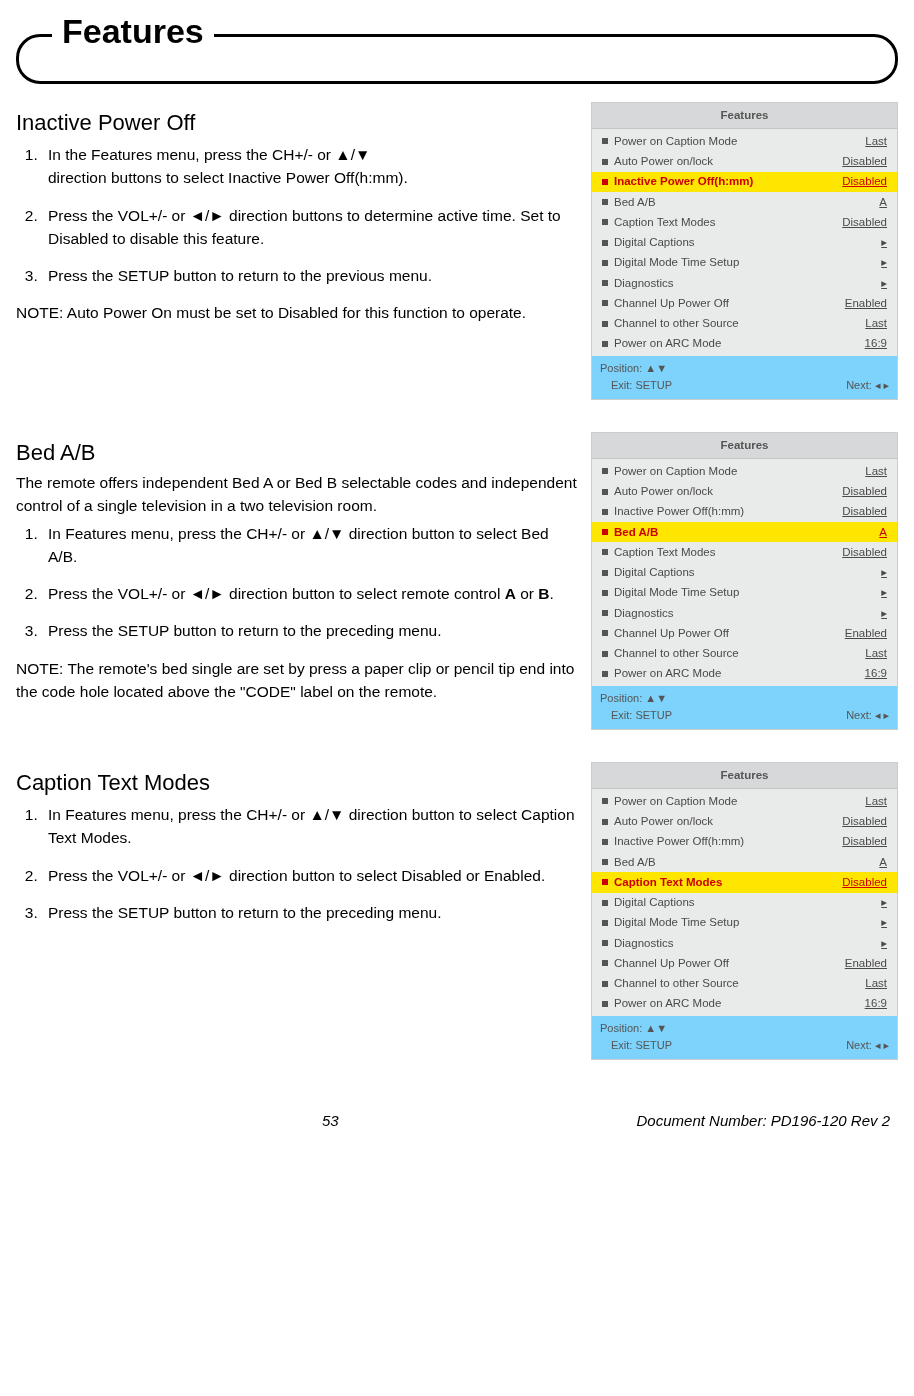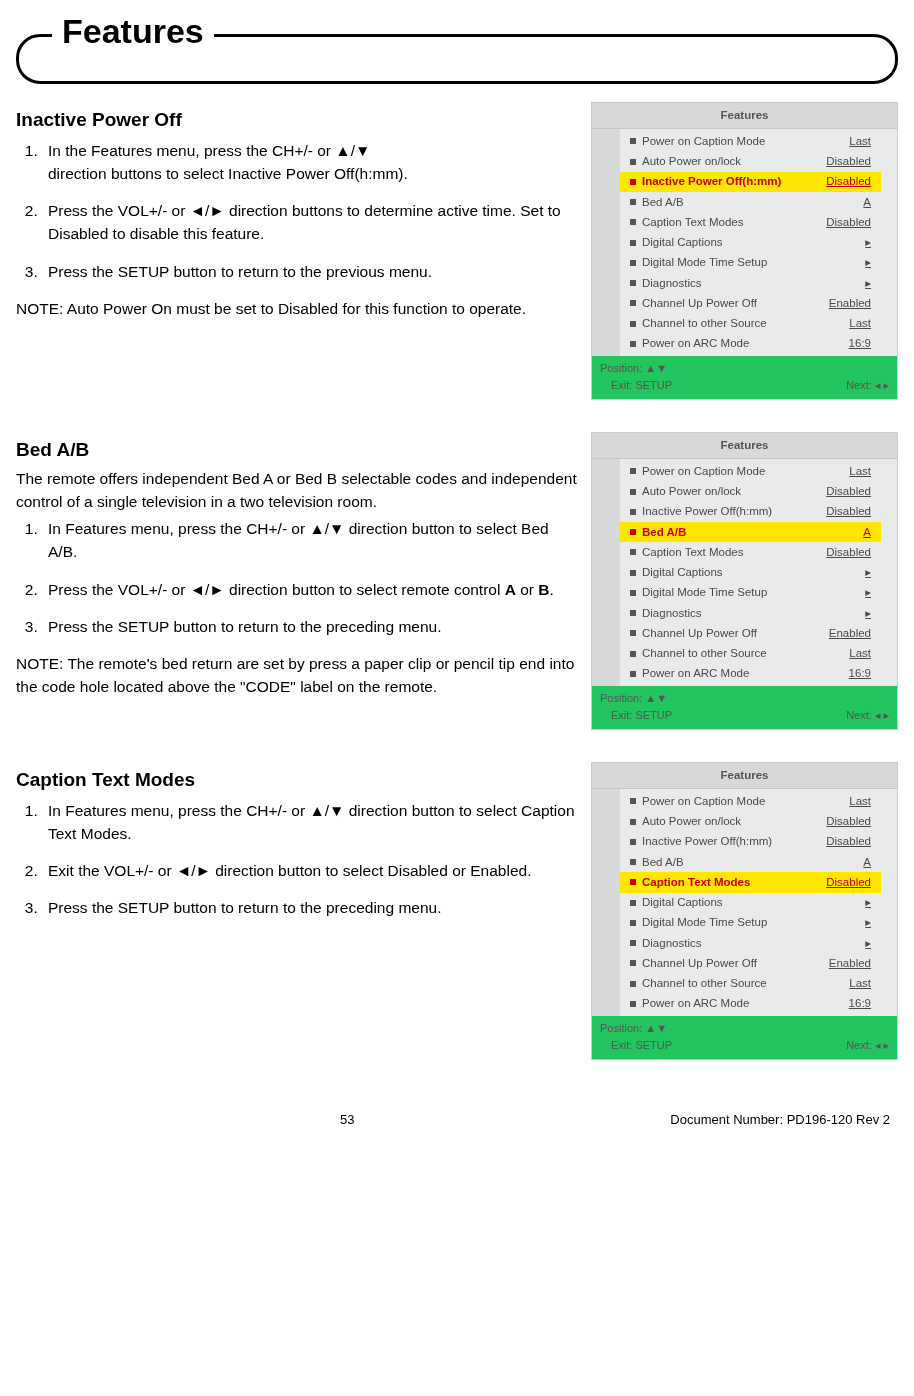--- a/index.html
+++ b/index.html
@@ -32,22 +32,22 @@
     font-weight: bold;
   }
   .content {
     margin-top: 36px;
   }
   .section {
     margin-bottom: 22px;
     overflow: auto;
   }
   .section h2 {
-    font-size: 19px;
-    font-weight: bold;
+    font-size: 22px;
+    font-weight: normal;
     margin: 4px 0 2px 0;
   }
   .para {
     margin: 0 0 4px 0;
   }
   ol.steps {
     margin: 4px;
     padding-left: 22px;
   }
   ol.steps li {
@@ -69,22 +69,21 @@
   .menu-title {
     text-align: center;
     padding: 4px 0;
     font-weight: bold;
     color: #555;
     border-bottom: 1px solid #c5c5c5;
     background: #d7d8d9;
   }
   .menu-items {
     background: #e9eaea;
-    padding: 2px 24px 2px 8px;
-    margin-left: 28px;
+    padding: 2px 8px 2px 8px;
   }
   .menu-row {
     display: flex;
     align-items: center;
     padding: 1.5px 2px;
   }
   .menu-row.highlight {
     background: #ffe600;
     color: #c00;
     font-weight: bold;
@@ -99,33 +98,34 @@
   }
   .menu-row.highlight .bullet {
     background: #c00;
   }
   .menu-label { flex: 1; }
   .menu-value { font-weight: normal; text-decoration: underline; }
   .menu-footer {
     display: flex;
     padding: 4px 8px 6px 8px;
     color: #555;
-    background: #22c55e;
+    background: #7dd3fc;
     flex-wrap: wrap;
     font-size: 11px;
   }
   .menu-footer .pos { flex: 1 1 100%; }
   .menu-footer .exit { flex: 1; padding-left: 11px; }
   .menu-footer .next { text-align: right; margin-left: 30px; }
   .footer {
     display: flex;
     justify-content: flex-end;
-    font-size: 13px;
+    font-size: 15px;
     margin-top: 40px;
     padding: 0 8px;
+    font-style: italic;
   }
   .footer .center { flex:1; text-align:center; }
 </style>
 </head>
 <body>
 
 <div class="page-header">
   <div class="header-border"></div>
   <div class="header-title">Features</div>
 </div>
@@ -278,21 +278,21 @@
       </div>
     <h2>Bed A/B</h2>
     <p class="para">The remote offers independent Bed A or Bed B selectable codes and independent control of a single television in a two television room.</p>
     <ol class="steps">
       <li>In Features menu, press the CH+/- or ▲/▼ direction button to select Bed A/B.</li>
       <li>
         <span>Press the VOL+/- or ◄/► direction button to select remote control </span><b>A</b><span> or </span><b>B</b><span>.</span>
       </li>
       <li>Press the SETUP button to return to the preceding menu.</li>
     </ol>
-    <p class="note">NOTE: The remote's bed return are set by press a paper clip or pencil tip end into the code hole located above the "CODE" label on the remote.</p>
+    <p class="note">NOTE: The remote's bed single are set by press a paper clip or pencil tip end into the code hole located above the "CODE" label on the remote.</p>
   </div>
 
   <div class="section">
     <div class="menu-box">
         <div class="menu-title">Features</div>
         <div class="menu-items">
           <div class="menu-row">
             <div class="bullet"></div>
             <div class="menu-label">Power on Caption Mode</div>
             <div class="menu-value">Last</div>
@@ -350,21 +350,21 @@
         </div>
         <div class="menu-footer">
           <div class="pos">Position: ▲▼</div>
           <div class="exit">Exit: SETUP</div>
           <div class="next">Next: ◂ ▸</div>
         </div>
       </div>
     <h2>Caption Text Modes</h2>
     <ol class="steps">
       <li>In Features menu, press the CH+/- or ▲/▼ direction button to select Caption Text Modes.</li>
-      <li>Exit the VOL+/- or ◄/► direction button to select Disabled or Enabled.</li>
+      <li>Press the VOL+/- or ◄/► direction button to select Disabled or Enabled.</li>
       <li>Press the SETUP button to return to the preceding menu.</li>
     </ol>
   </div>
 
 </div>
 
 <div class="footer">
   <span></span>
   <span class="center">53</span>
   <span>Document Number: PD196-120 Rev 2</span>

